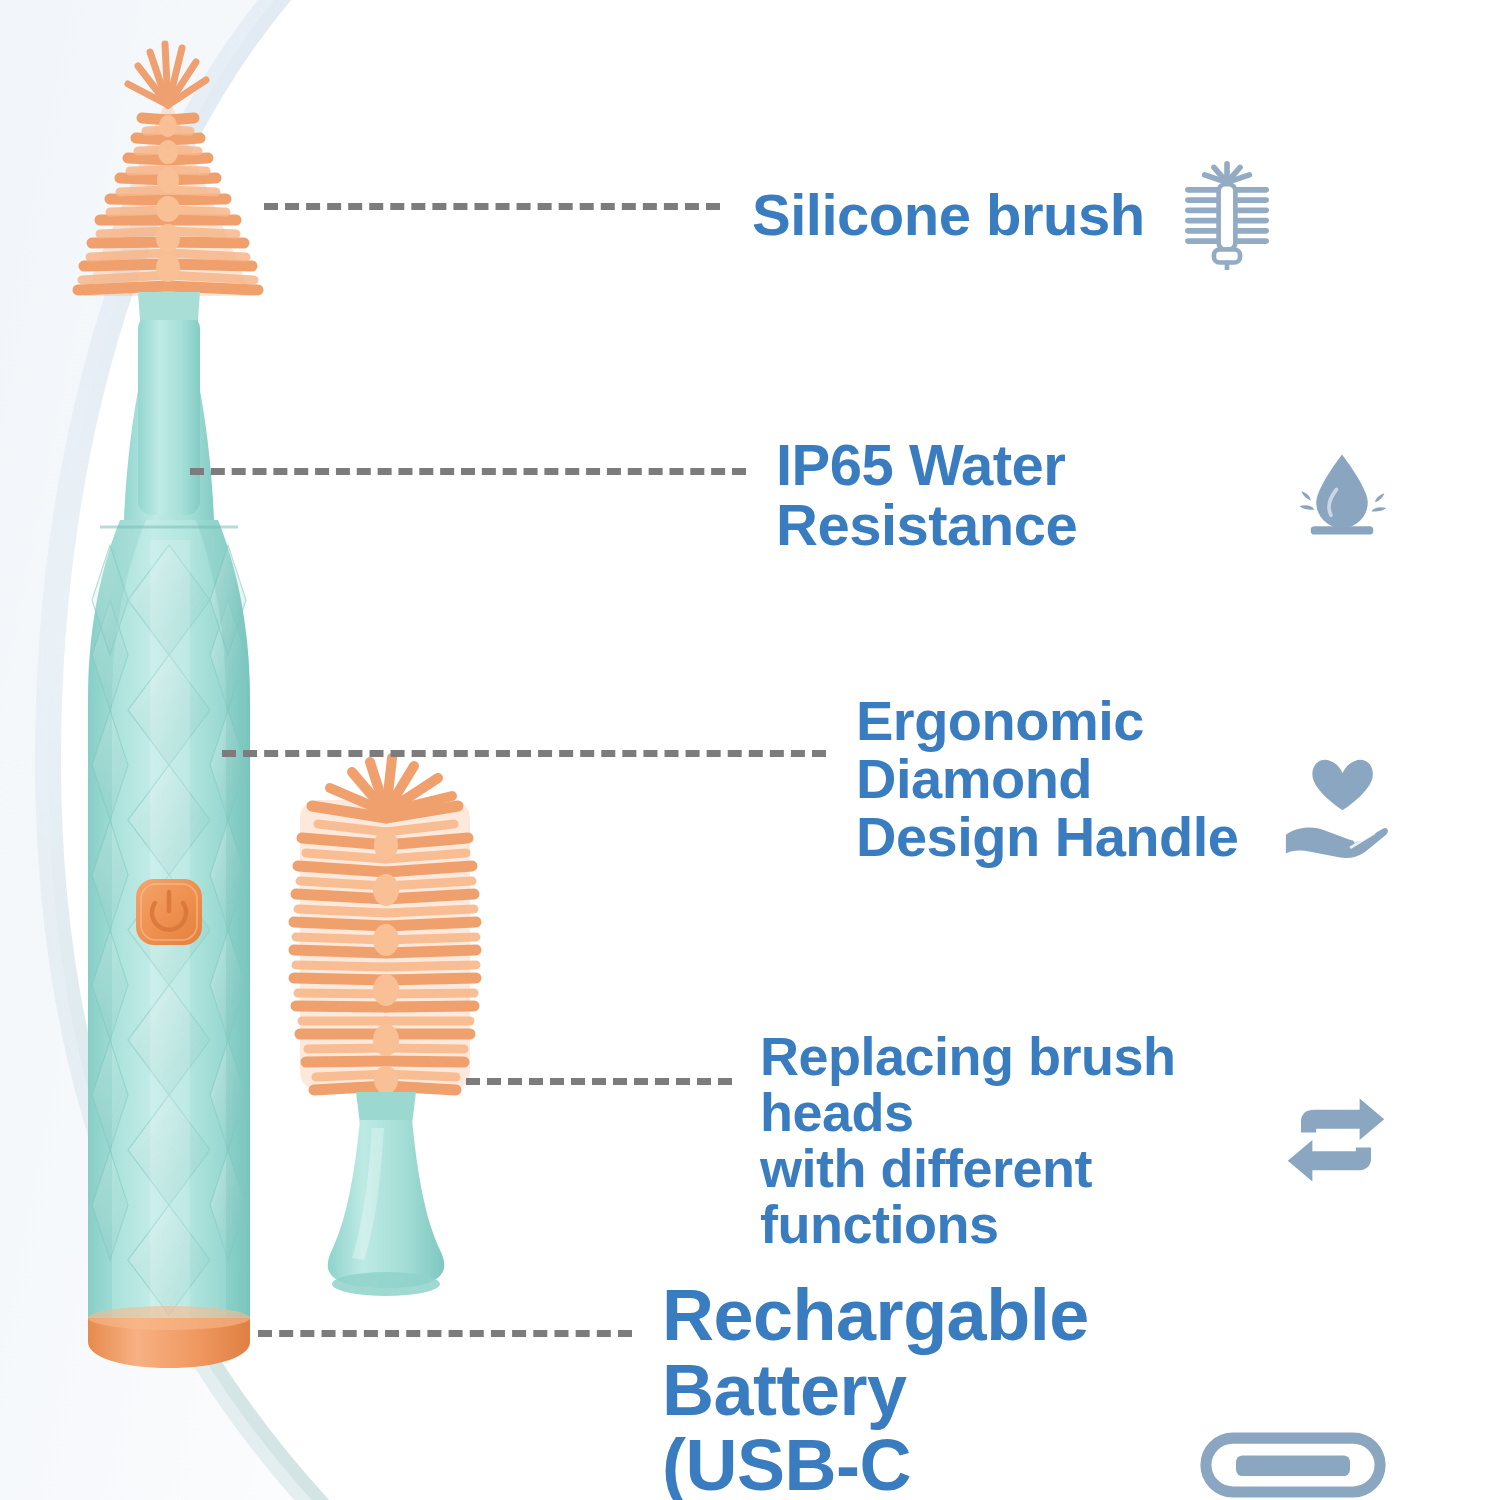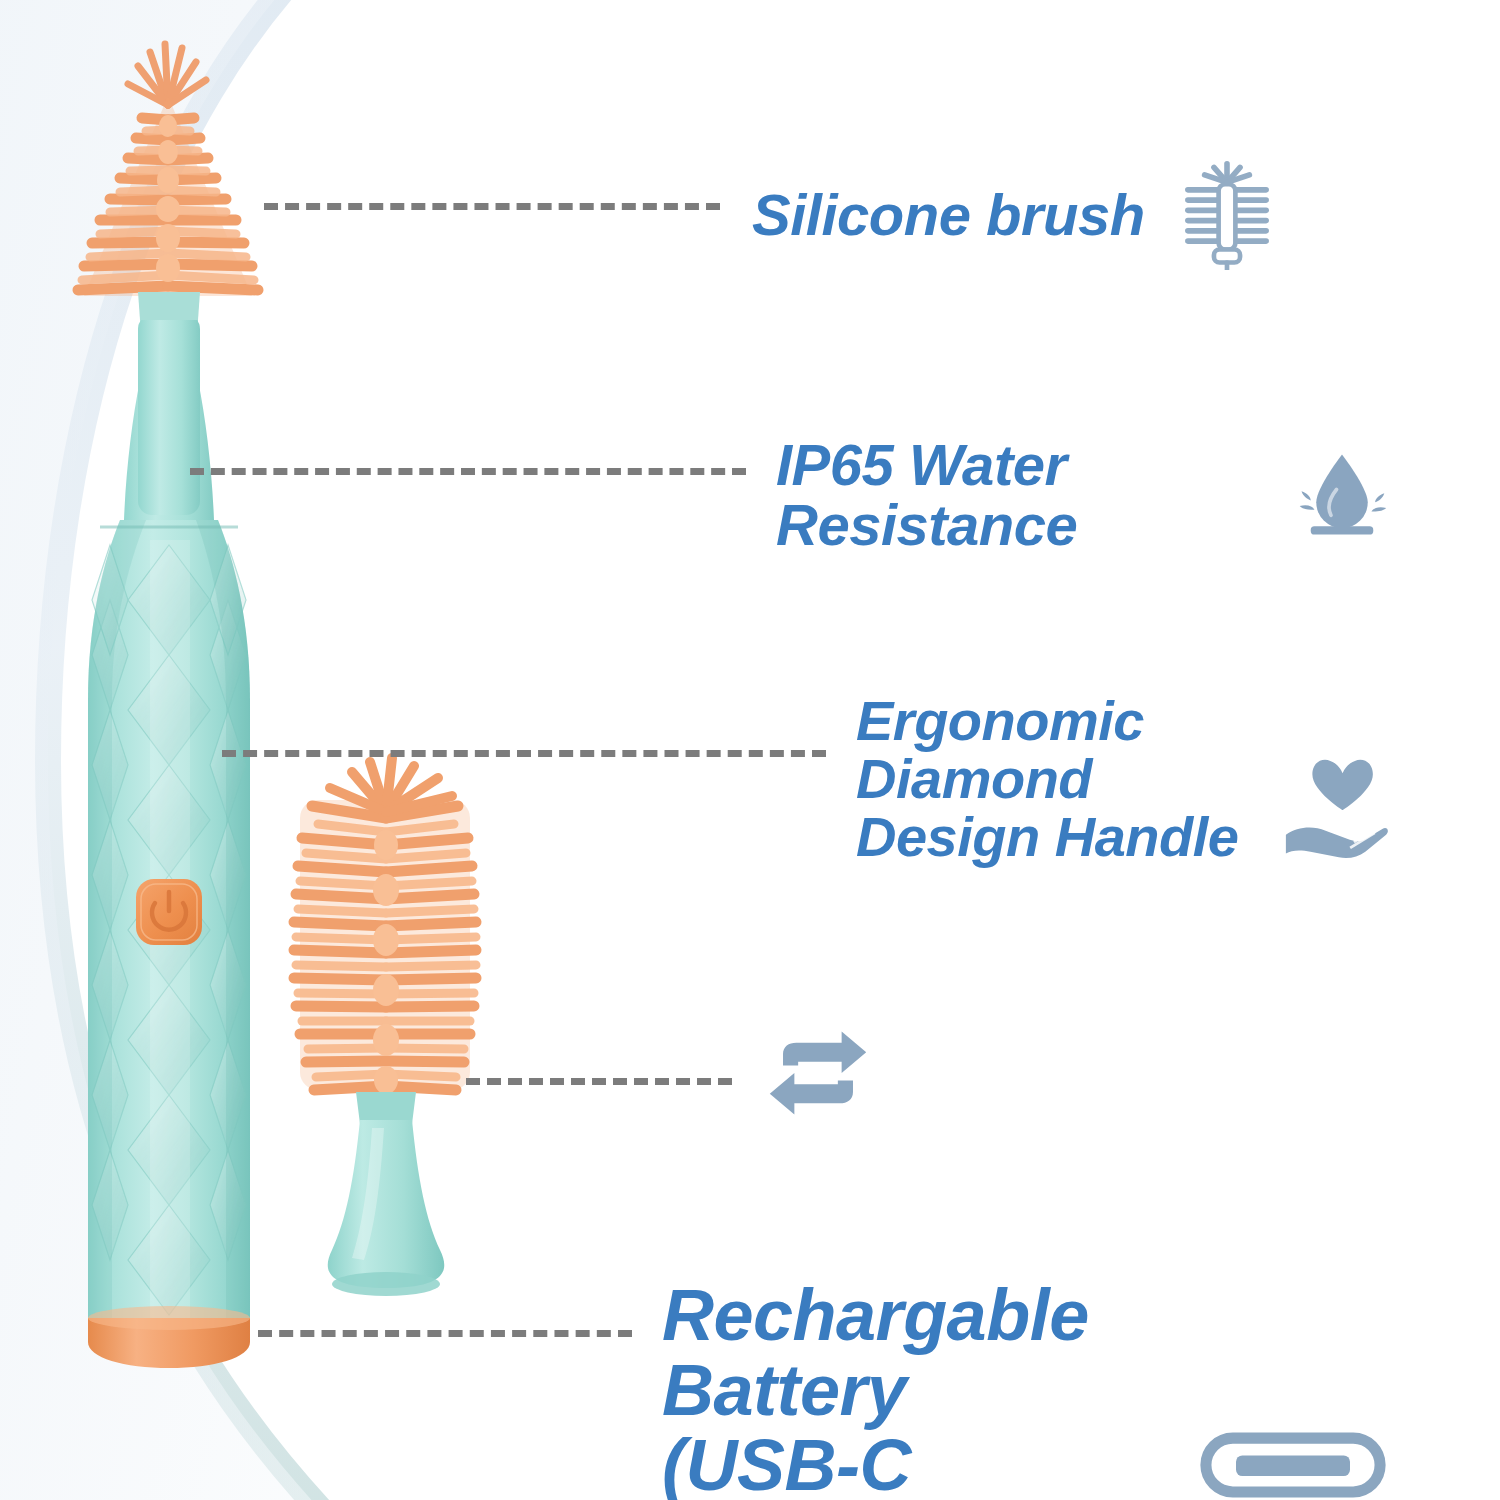--- a/index.html
+++ b/index.html
@@ -3,21 +3,21 @@
 <meta charset="utf-8">
 <style>
   html,body{margin:0;padding:0;}
   body{
     width:1500px;height:1500px;
     background:#ffffff;
     font-family:"Liberation Sans", sans-serif;
     overflow:hidden;
     position:relative;
   }
-  #stage{position:absolute;inset:0;width:1388px;height:1500px;font-style:italic;}
+  #stage{position:absolute;inset:0;width:1388px;height:1500px;}
 
   
   .bg-arc{position:absolute;left:0;top:0;width:1500px;height:1500px;}
 
   
   .product-svg{position:absolute;left:0;top:0;width:1500px;height:1500px;}
 
   
   .feature{position:absolute;display:flex;align-items:center;}
   .feature .f-text{
@@ -398,20 +398,22 @@
                  L28 102 C18 100 8 100 2 104 Z" fill="#8ba6c0"></path>
         <g stroke="#ffffff" stroke-width="3" fill="none" opacity="0.85">
           <path d="M74 92 L100 74"></path>
             <path d="M70 98 L96 82"></path>
         </g>
       </svg>
     </div>
   </div>
 
   <div class="feature" id="feat-3">
+    <div class="f-text">Replacing brush heads
+with different functions</div>
     <div class="f-icon">
       <svg viewBox="0 0 110 92" width="104" height="90">
         <path d="M18 38 L18 26 C18 18 24 14 32 14 L80 14 L80 2 L106 24 L80 46 L80 34 L34 34 L34 38 Z" fill="#8ba6c0"></path>
         <path d="M92 54 L92 66 C92 74 86 78 78 78 L30 78 L30 90 L4 68 L30 46 L30 58 L76 58 L76 54 Z" fill="#8ba6c0"></path>
       </svg>
     </div>
   </div>
 
   <div class="feature" id="feat-4">
     <div class="f-text">Rechargable Battery

